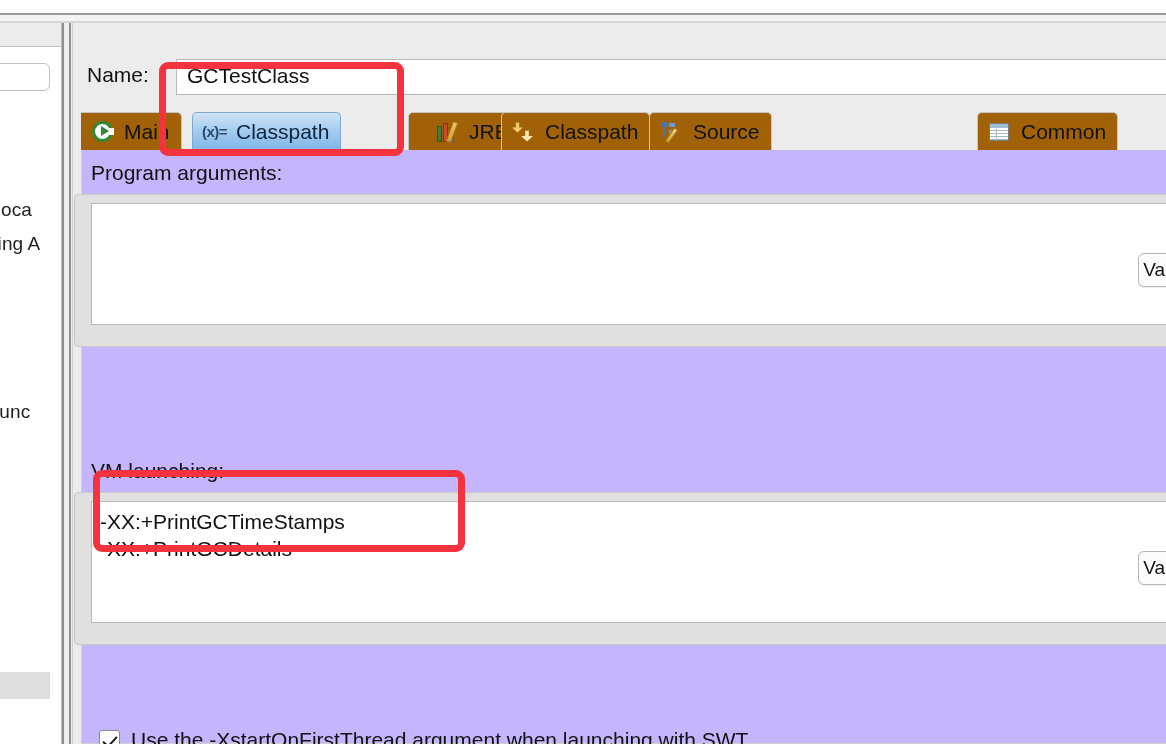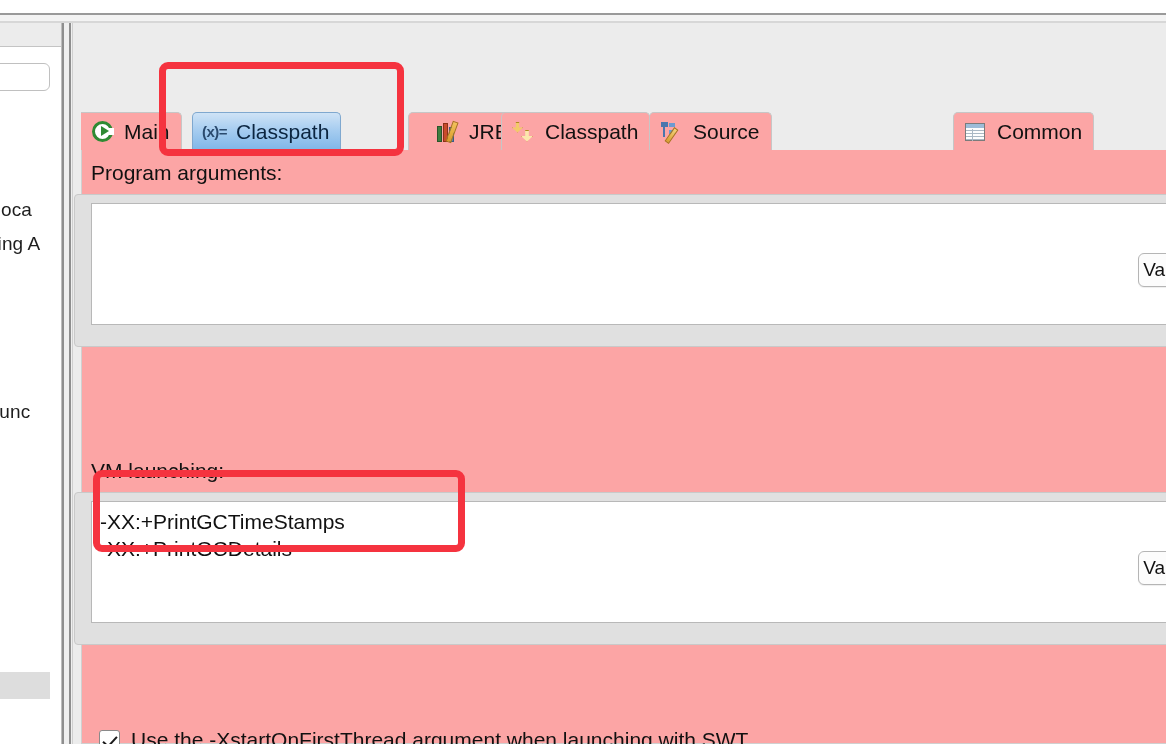--- a/index.html
+++ b/index.html
@@ -107,21 +107,21 @@
     position: absolute; left: 8px; top: 86px; width: 1086px; height: 44px;
   }
   .tabstrip-base {
     position: absolute; left: 0; bottom: 0; width: 1086px; height: 3px;
     background: #d1d1d1;
   }
   .tab {
     position: absolute; bottom: 3px; height: 38px;
     display: flex; align-items: center;
     padding: 0 11px 0 9px;
-    background: #fca5a5;
+    background: #a16207;
     border: 1px solid #c6c6c6;
     border-bottom: none;
     border-radius: 5px 5px 0 0;
     font-size: 21px;
     color: #111111;
     white-space: nowrap;
   }
   .tab.first { border-left: none; border-radius: 0 5px 0 0; }
   .tab.selected {
     background: linear-gradient(to bottom, #cfe3f6 0%, #a7cdf0 45%, #7fb6e8 100%);
@@ -218,21 +218,21 @@
     background: #fdfdfd; border: 1px solid #7b7b7b;
   }
   .ic-cmn .hdr { position: absolute; left: 3px; top: 4px; width: 18px; height: 4px; background: #9dbcd8; }
   .ic-cmn .ln  { position: absolute; left: 3px; width: 18px; height: 1px; background: #aab8c4; }
   .ic-cmn .l1 { top: 10px; } .ic-cmn .l2 { top: 13px; } .ic-cmn .l3 { top: 16px; } .ic-cmn .l4 { top: 19px; }
   .ic-cmn .vd { position: absolute; left: 9px; top: 9px; width: 1px; height: 12px; background: #aab8c4; }
 
   
   .tabpage {
     position: absolute; left: 8px; top: 127px; width: 1086px; height: 594px;
-    background: #fca5a5;
+    background: #c4b5fd;
     border: 1px solid #d0d0d0;
     border-top: none;
   }
 
   .section-label {
     position: absolute;
     font-size: 21px;
     color: #111111;
     white-space: nowrap;
   }
@@ -328,20 +328,24 @@
     <div class="left-bottom-chip"></div>
   </div>
 
   <div class="sash">
     <div class="l1"></div>
     <div class="l2"></div>
   </div>
 
   <div class="dialog">
 
+    <div class="name-row">
+      <div class="name-label">Name:</div>
+      <div class="name-field">GCTestClass</div>
+    </div>
 
     <div class="tabstrip">
       <div class="tabstrip-base"></div>
 
       <div class="tab first" style="left:0px;">
         <span class="icon ic-main">
           <span class="ring"></span>
             <span class="gap"></span>
             <span class="arrow"></span>
         </span>
@@ -376,21 +380,21 @@
 
       <div class="tab" style="left:420px;">
         <span class="icon ic-cp">
           <span class="a1"></span>
             <span class="a2"></span>
         </span>
         <span class="tab-label">Classpath</span>
       </div>
 
 
-      <div class="tab" style="left:872px;">
+      <div class="tab" style="left:896px;">
         <span class="icon ic-cmn">
           <span class="sheet"></span>
             <span class="hdr"></span>
           <span class="ln l1"></span>
             <span class="ln l2"></span>
             <span class="ln l3"></span>
             <span class="ln l4"></span>
           <span class="vd"></span>
         </span>
         <span class="tab-label">Common</span>

